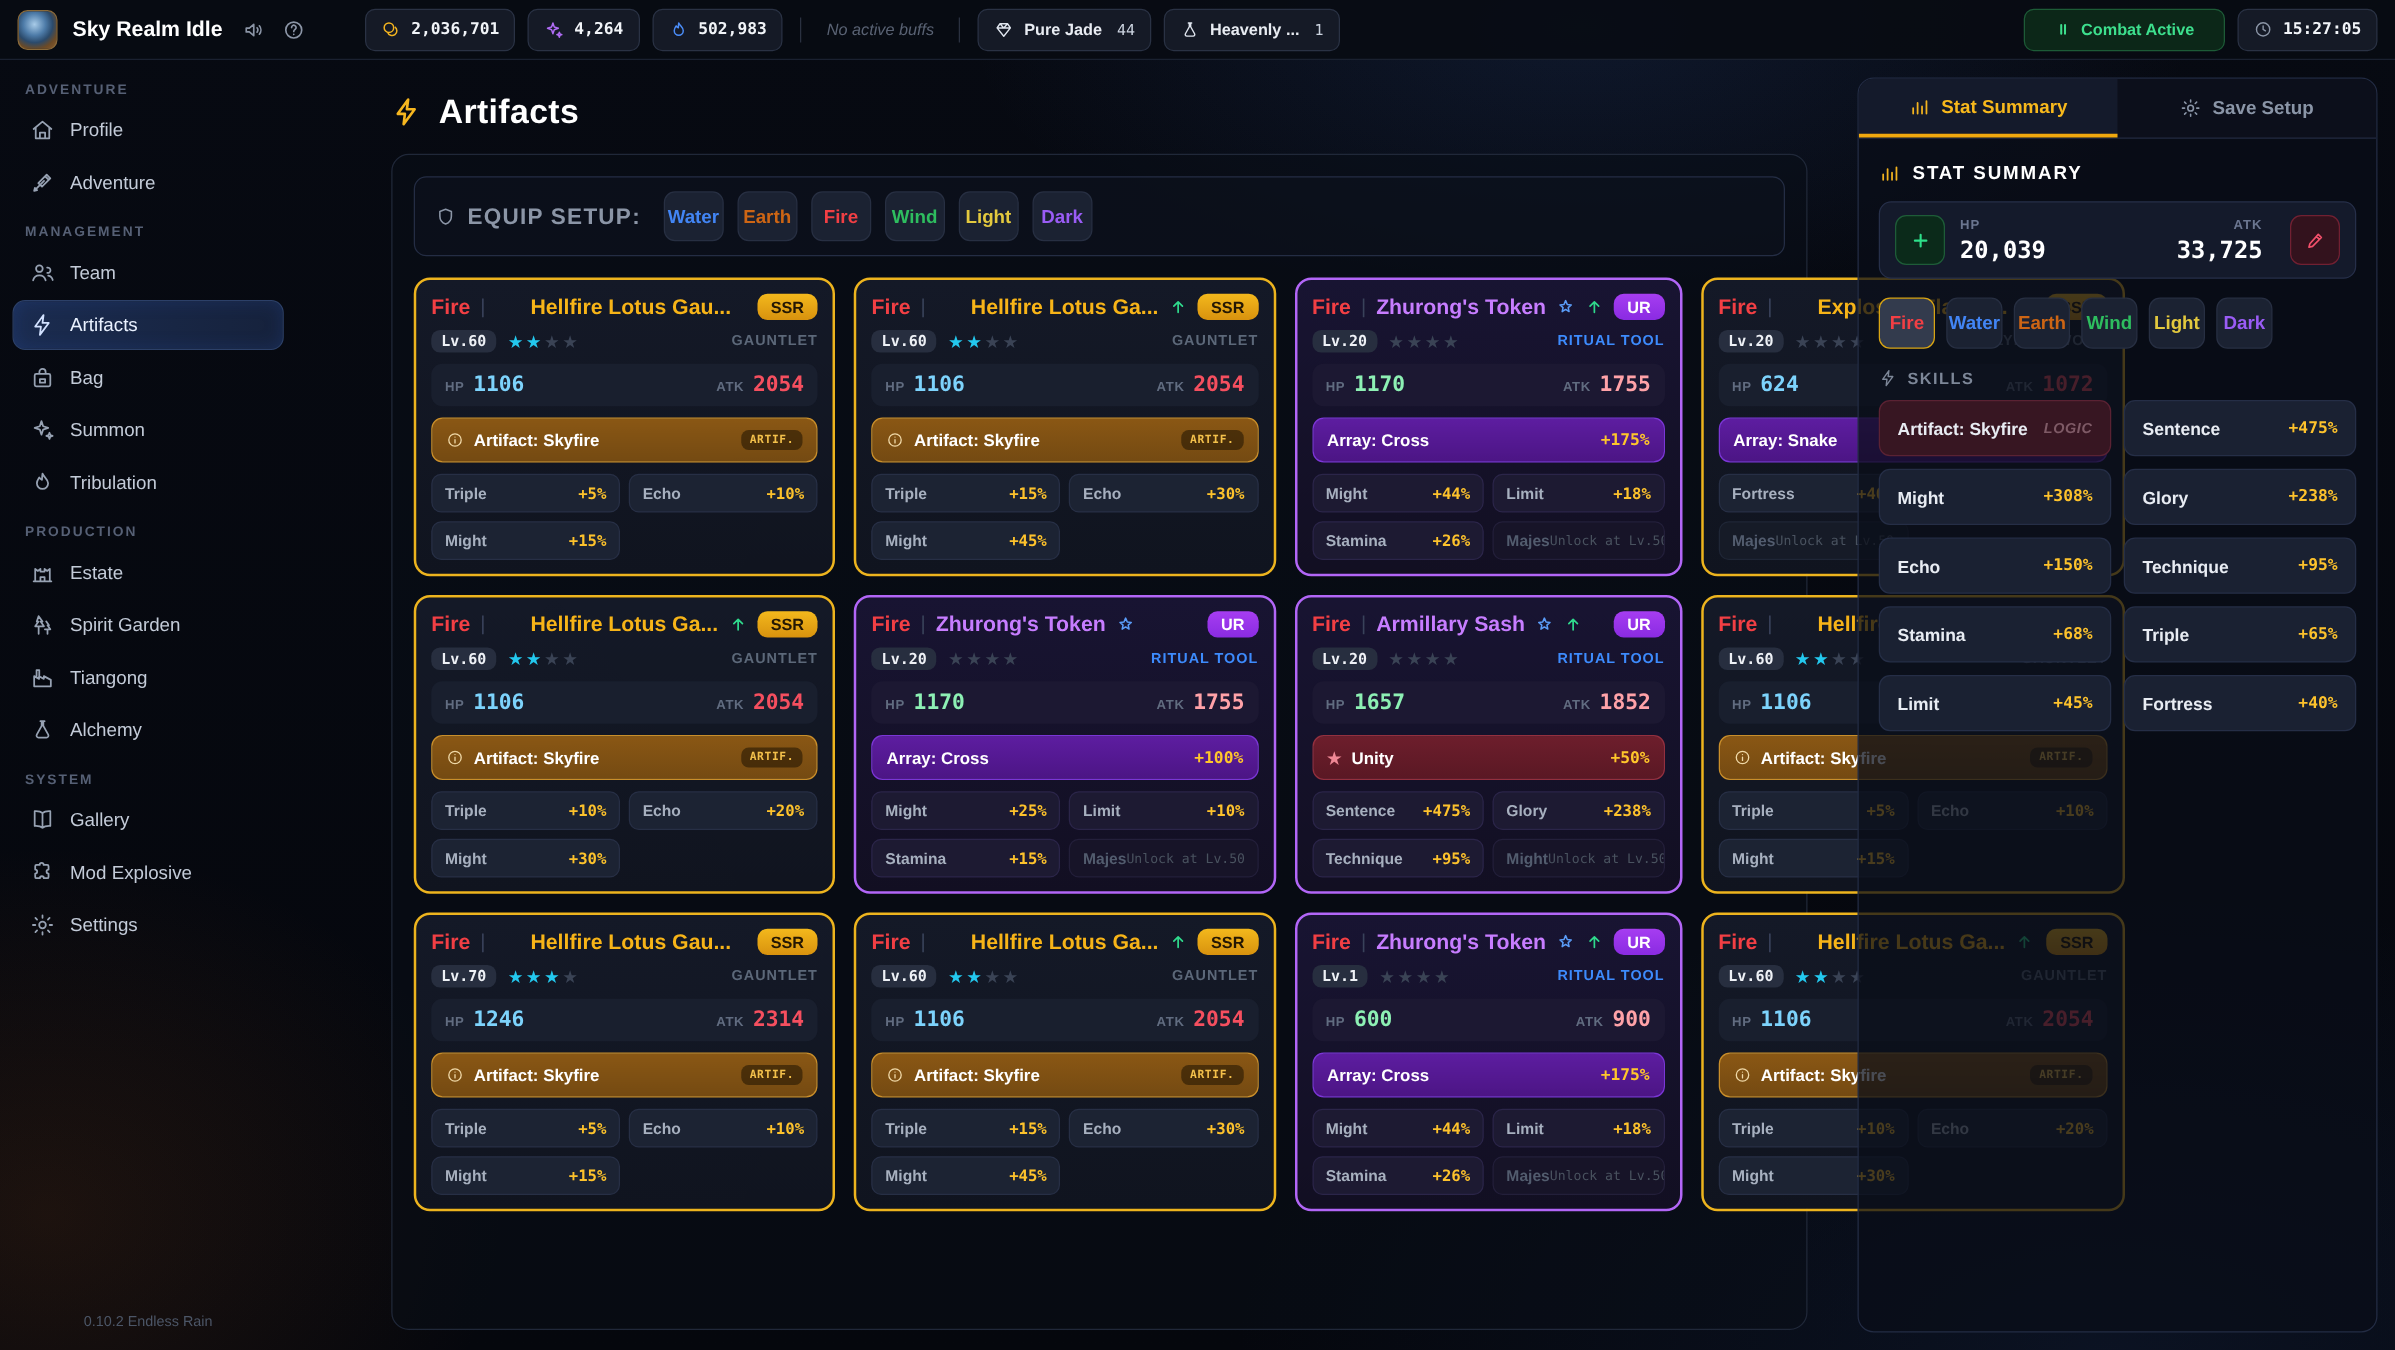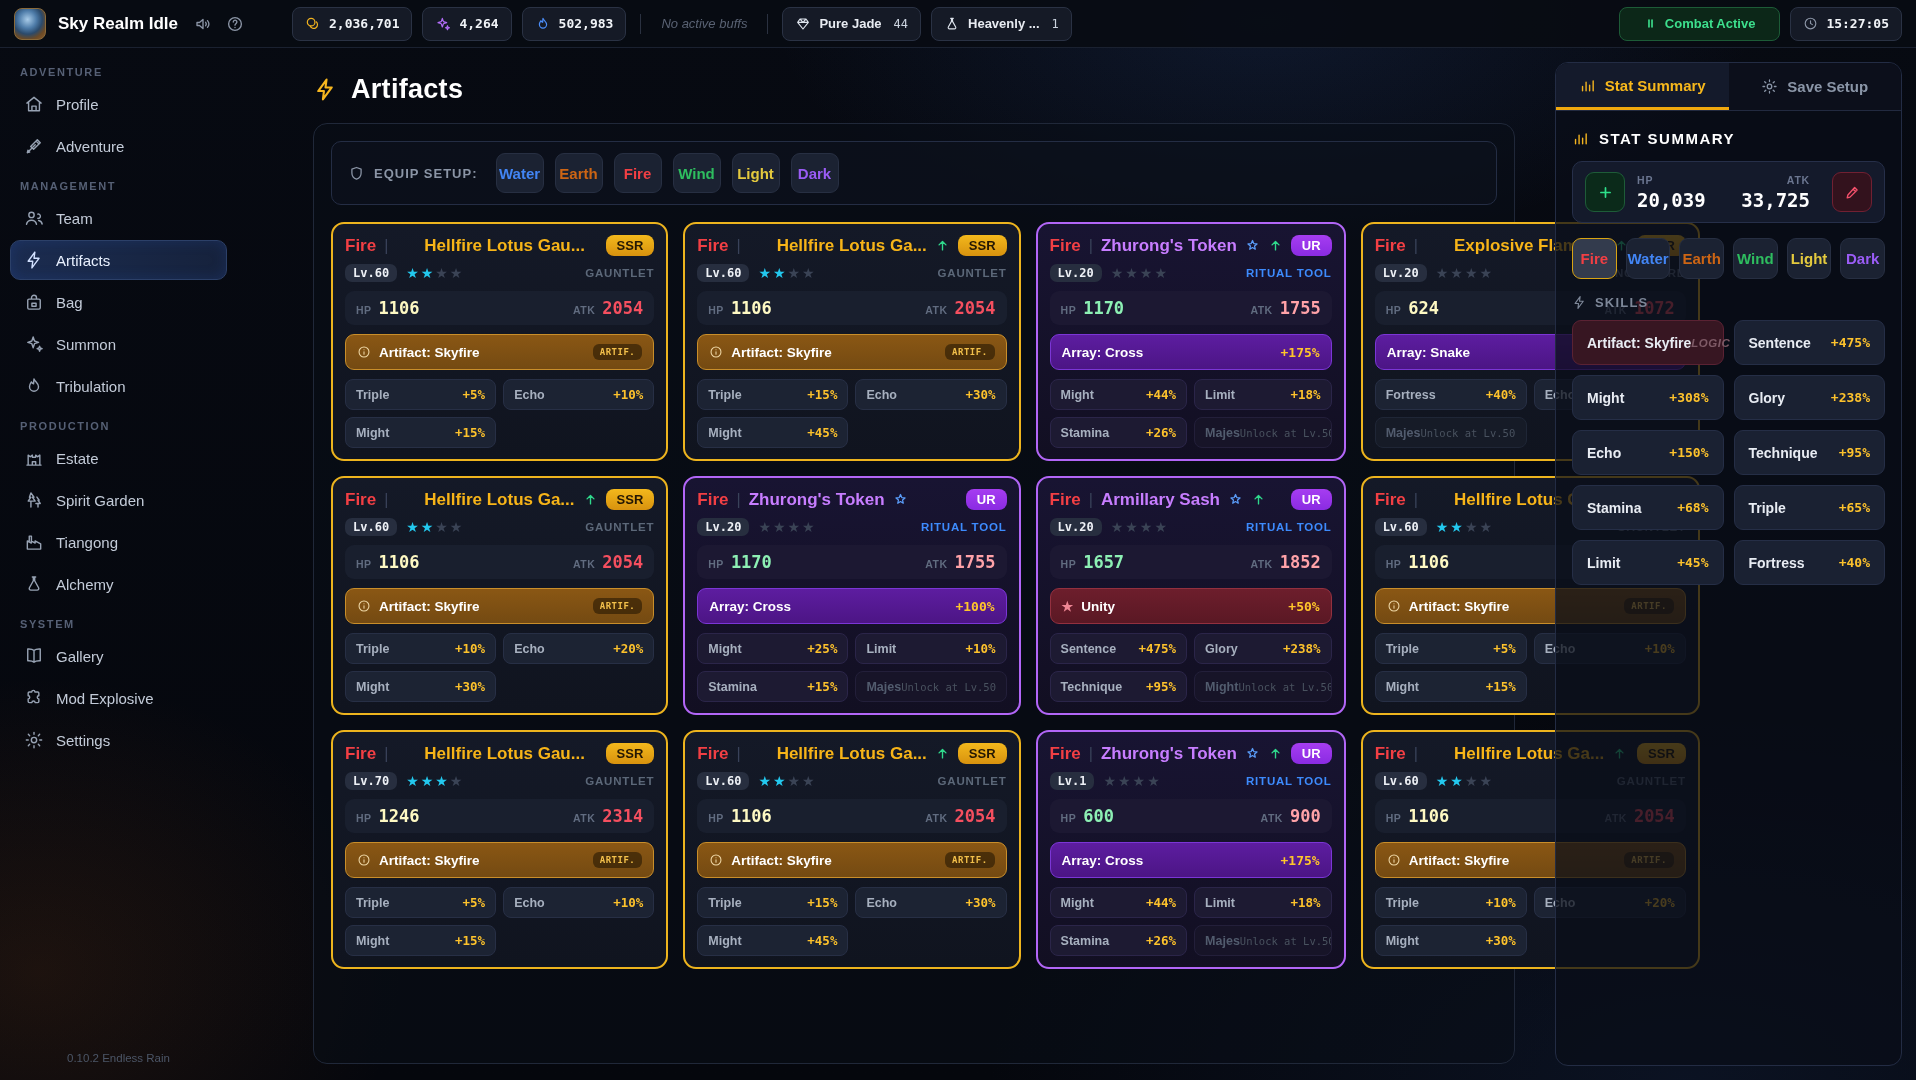--- a/index.html
+++ b/index.html
@@ -46,21 +46,21 @@
   .version{margin-top:auto;padding:14px 0 16px;text-align:center;color:#4c5667;font-size:11.5px;}
 
   .main{flex:1;display:flex;flex-direction:column;padding:0 40px 0 76px;box-sizing:border-box;min-width:0;}
   .page-title{display:flex;align-items:center;gap:13px;margin-top:26px;}
   .page-title h1{font-size:27px;margin:0;color:#fff;font-weight:800;letter-spacing:.3px;}
   .container{flex:1;border:1px solid #202839;border-radius:14px;margin:18px 0 16px;padding:17px;
     background:rgba(10,14,23,.55);box-sizing:border-box;}
 
   .equip-bar{display:flex;align-items:center;gap:12px;border:1px solid #242d44;background:rgba(13,18,30,.6);
     border-radius:10px;padding:11px 16px;}
-  .equip-label{display:flex;gap:9px;align-items:center;color:#8b95a6;font-weight:800;font-size:13px;letter-spacing:1px;margin-right:6px;}
+  .equip-label{display:flex;gap:9px;align-items:center;color:#8b95a6;font-weight:800;font-size:18px;letter-spacing:1px;margin-right:6px;}
   .el-chip{width:48px;height:40px;border-radius:9px;background:#1b2232;border:1px solid #272f42;
     display:flex;align-items:center;justify-content:center;font-weight:800;font-size:15px;box-sizing:border-box;}
 
   
   .cards-grid{display:grid;grid-template-columns:repeat(4,1fr);gap:15px;margin-top:17px;}
   .card{border-radius:13px;padding:11px 12px;box-sizing:border-box;min-height:236px;}
   .card.ssr{border:2px solid #edb41e;background:linear-gradient(180deg,#141927,#10141f);}
   .card.ur{border:2px solid #b266f7;background:linear-gradient(180deg,#181432,#120f22);}
   .c-title{display:flex;align-items:center;gap:8px;min-width:0;}
   .c-el{font-size:17px;font-weight:800;flex:none;}
@@ -77,21 +77,21 @@
   .stars{font-size:14px;letter-spacing:2px;color:#3a4355;}
   .stars .on{color:#23c8ee;}
   .c-type{margin-left:auto;font-size:11.5px;font-weight:800;letter-spacing:.8px;color:#5c6879;white-space:nowrap;}
   .c-type.blue{color:#3d8bfd;}
   .c-stats{display:flex;justify-content:space-between;align-items:center;background:#191f2e;
     border-radius:9px;padding:7px 11px;margin-top:9px;}
   .ur .c-stats{background:#1c1832;}
   .stat{display:flex;align-items:baseline;gap:7px;}
   .stat .sl{font-size:10.5px;font-weight:bold;color:#616c80;letter-spacing:.5px;}
   .stat .sv{font-family:"DejaVu Sans Mono",monospace;font-size:17px;font-weight:800;}
-  .ssr .hp-v{color:#fef9c3;} .ssr .atk-v{color:#f54f5f;}
+  .ssr .hp-v{color:#7dd3fc;} .ssr .atk-v{color:#f54f5f;}
   .ur .hp-v{color:#8df0b4;} .ur .atk-v{color:#ffa2a8;}
   .c-special{display:flex;align-items:center;gap:8px;margin-top:9px;height:36px;border-radius:9px;
     padding:0 11px;font-size:13.5px;font-weight:800;color:#fff;box-sizing:border-box;}
   .c-special .spv{margin-left:auto;font-family:"DejaVu Sans Mono",monospace;font-size:13px;font-weight:800;color:#ffc62b;}
   .c-special.artifact{background:linear-gradient(180deg,#8a5714,#744a12);border:1px solid #c98e2a;}
   .c-special.artifact svg{color:#f0d9a8;}
   .artif-badge{margin-left:auto;background:rgba(30,18,2,.55);color:#f3c04b;font-family:"DejaVu Sans Mono",monospace;
     font-size:9px;font-weight:bold;padding:3px 7px;border-radius:6px;letter-spacing:.5px;}
   .c-special.array{background:linear-gradient(180deg,#5d1da0,#4c1585);border:1px solid #7b36d6;}
   .c-special.unity{background:linear-gradient(180deg,#6d1e2c,#5a1824);border:1px solid #93303f;}
@@ -101,21 +101,21 @@
     height:31px;padding:0 10px;box-sizing:border-box;min-width:0;}
   .ur .sk{background:#1d1a32;border-color:#2b2549;}
   .sk .skn{font-size:12.5px;font-weight:800;color:#a7b0bf;}
   .sk .skv{margin-left:auto;font-family:"DejaVu Sans Mono",monospace;font-size:12.5px;font-weight:800;color:#fdc22c;}
   .sk.locked{background:#161b27;border-color:#1f2636;overflow:hidden;}
   .ur .sk.locked{background:#171428;border-color:#231f3a;}
   .sk.locked .lkn{font-size:12.5px;font-weight:800;color:#525c6e;white-space:nowrap;}
   .sk.locked .lknote{font-family:"DejaVu Sans Mono",monospace;font-size:10.5px;color:#49525f;white-space:nowrap;}
 
   
-  .right-panel{width:347px;flex:none;margin:14px 14px 14px 0;border:1px solid #232c44;border-radius:13px;
+  .right-panel{width:416px;flex:none;margin:14px 14px 14px 0;border:1px solid #232c44;border-radius:13px;
     background:rgba(10,14,24,.74);display:flex;flex-direction:column;box-sizing:border-box;overflow:hidden;}
   .rp-tabs{display:flex;border-bottom:1px solid #222a40;background:rgba(13,17,28,.85);}
   .rp-tab{flex:1;height:47px;display:flex;align-items:center;justify-content:center;gap:9px;
     font-size:15px;font-weight:800;color:#8a95a7;box-sizing:border-box;}
   .rp-tab.active{color:#f7b81c;border-bottom:3px solid #f0a80e;background:#141a2b;}
   .rp-body{padding:15px 16px;}
   .rp-header{display:flex;align-items:center;gap:10px;color:#fff;font-size:15px;font-weight:800;
     letter-spacing:1.5px;margin:4px 0 14px;}
   .rp-statbox{display:flex;align-items:center;gap:12px;background:#141a2b;border:1px solid #262f49;
     border-radius:10px;padding:10px 12px;}

